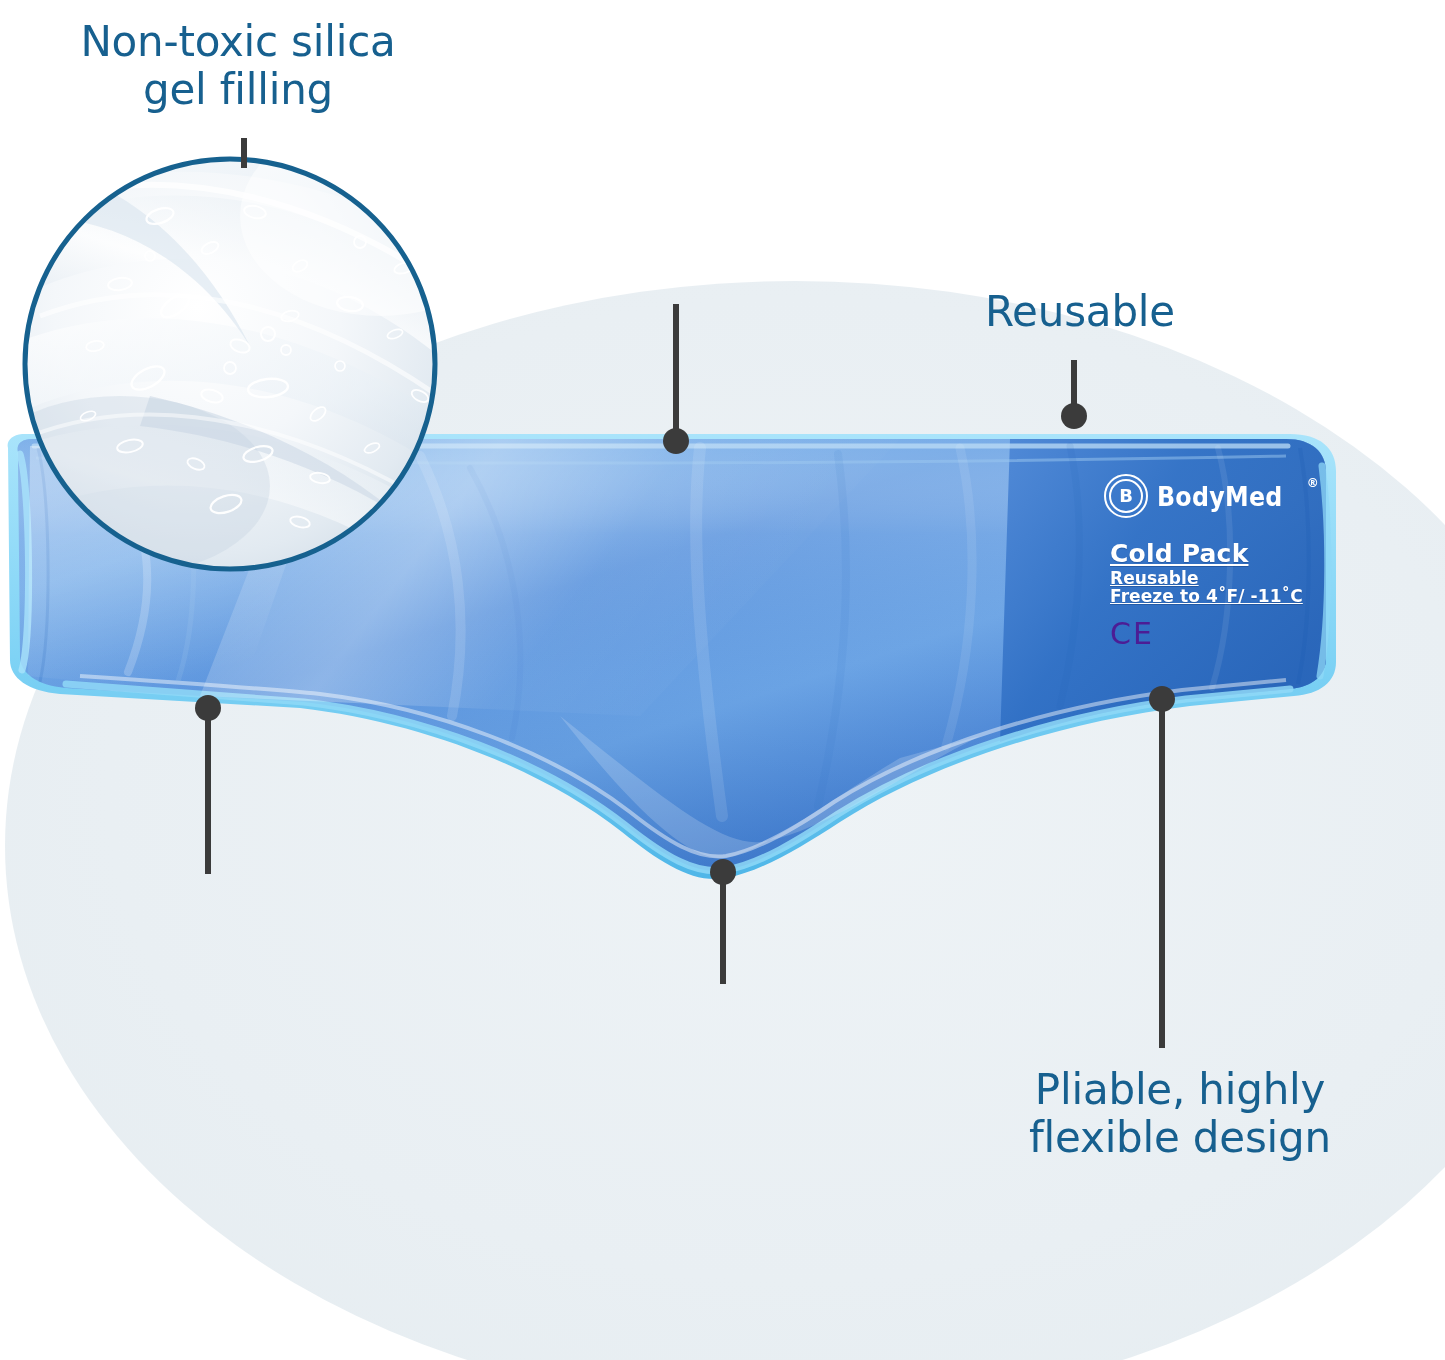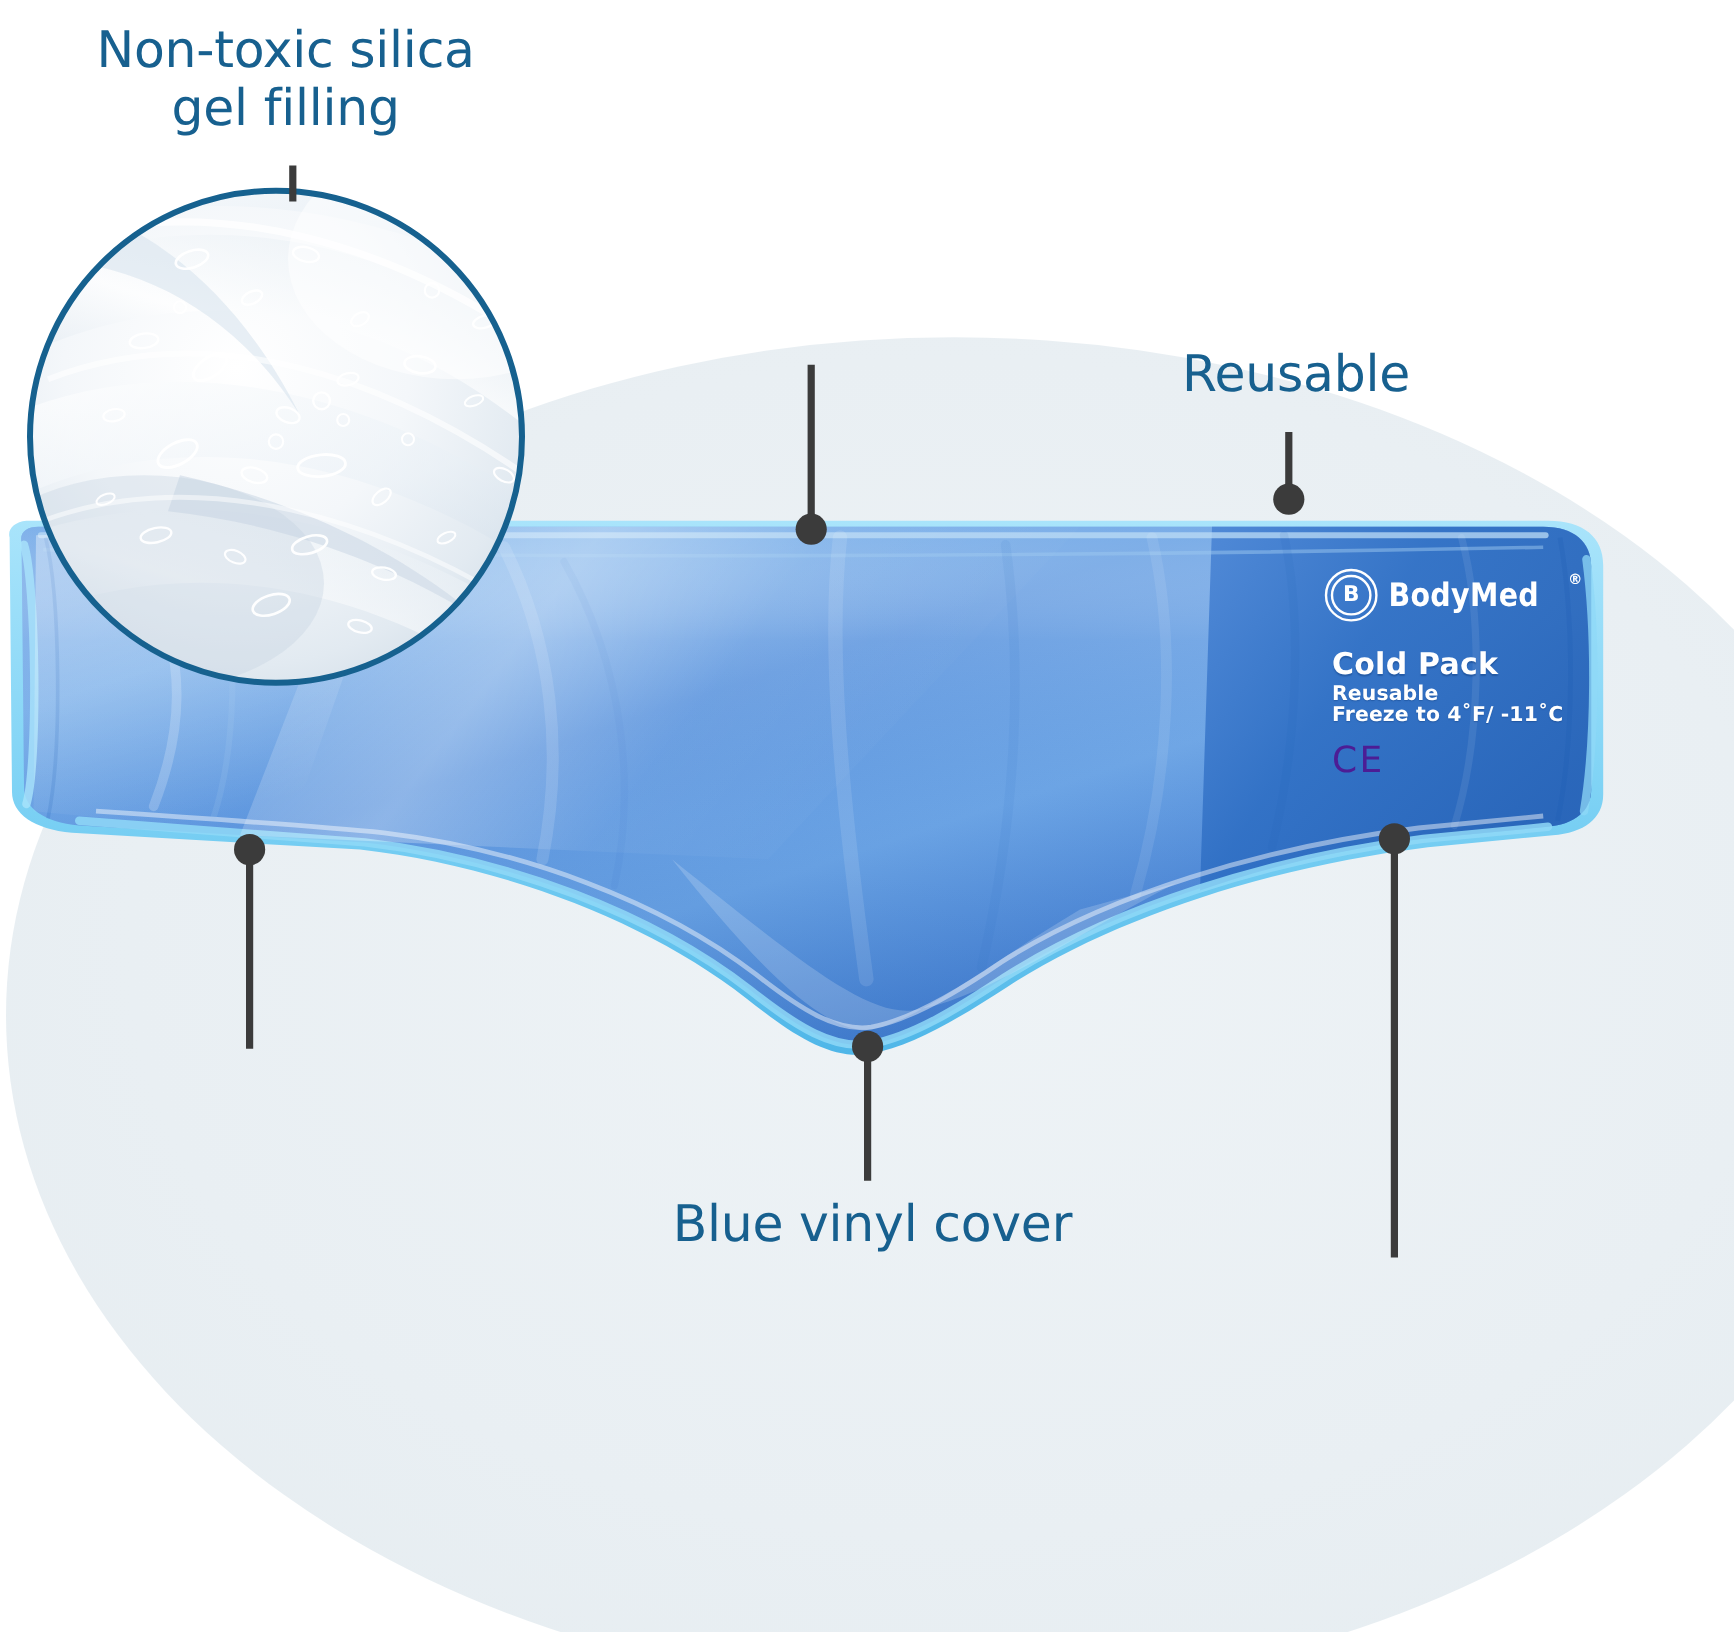--- a/index.html
+++ b/index.html
@@ -42,20 +42,21 @@
   #label-durab    { left: 0px;   top: 876px; width: 430px; }
   #label-vinyl    { left: 512px; top: 980px; width: 430px; }
   #label-pliable  { left: 980px; top: 1050px;width: 400px; }
 
   .pack-text {
     position: absolute;
     color: #ffffff;
     font-family: "DejaVu Sans", "Liberation Sans", sans-serif;
     pointer-events: none;
     text-shadow: 0 1px 1px rgba(10,50,110,0.35);
+    text-decoration: underline;
   }
   #pack-title {
     left: 1110px; top: 523px;
     font-size: 25px; font-weight: 700; letter-spacing: 0.2px;
   }
   #pack-sub1 {
     left: 1110px; top: 552px;
     font-size: 17px; font-weight: 600; letter-spacing: 0.1px;
   }
   #pack-sub2 {
@@ -361,22 +362,23 @@
     </g>
   </svg>
 
   <div class="callout-text ta-center" id="label-silica">Non-toxic silica
 gel filling</div>
 
 
   <div class="callout-text ta-center" id="label-reusable">Reusable</div>
 
 
-  <div class="callout-text ta-center" id="label-vinyl">Blue vinyl cover</div>
-
+
+  <div class="callout-text ta-center" id="label-pliable">Pliable, highly
+flexible design</div>
 
   <div id="brand-wrap">
     <div id="brand-mark">
       <div id="brand-mark-inner">B</div>
     </div>
     <div id="brand-word">BodyMed</div>
     <div id="brand-reg">®</div>
   </div>
 
   <div class="pack-text" id="pack-title">Cold Pack</div>

